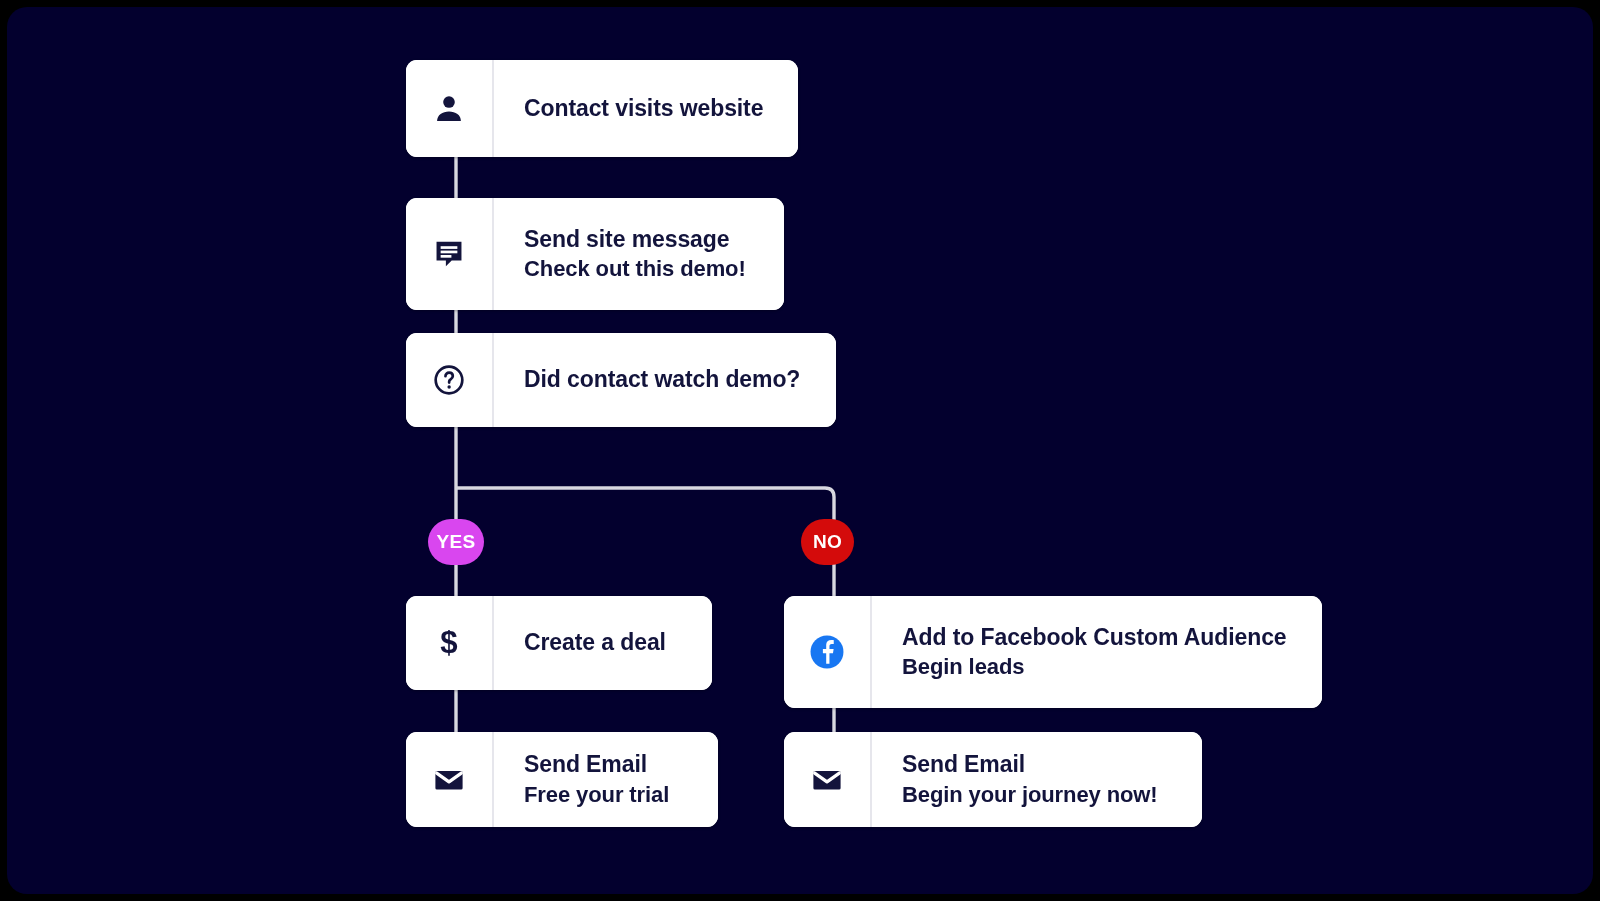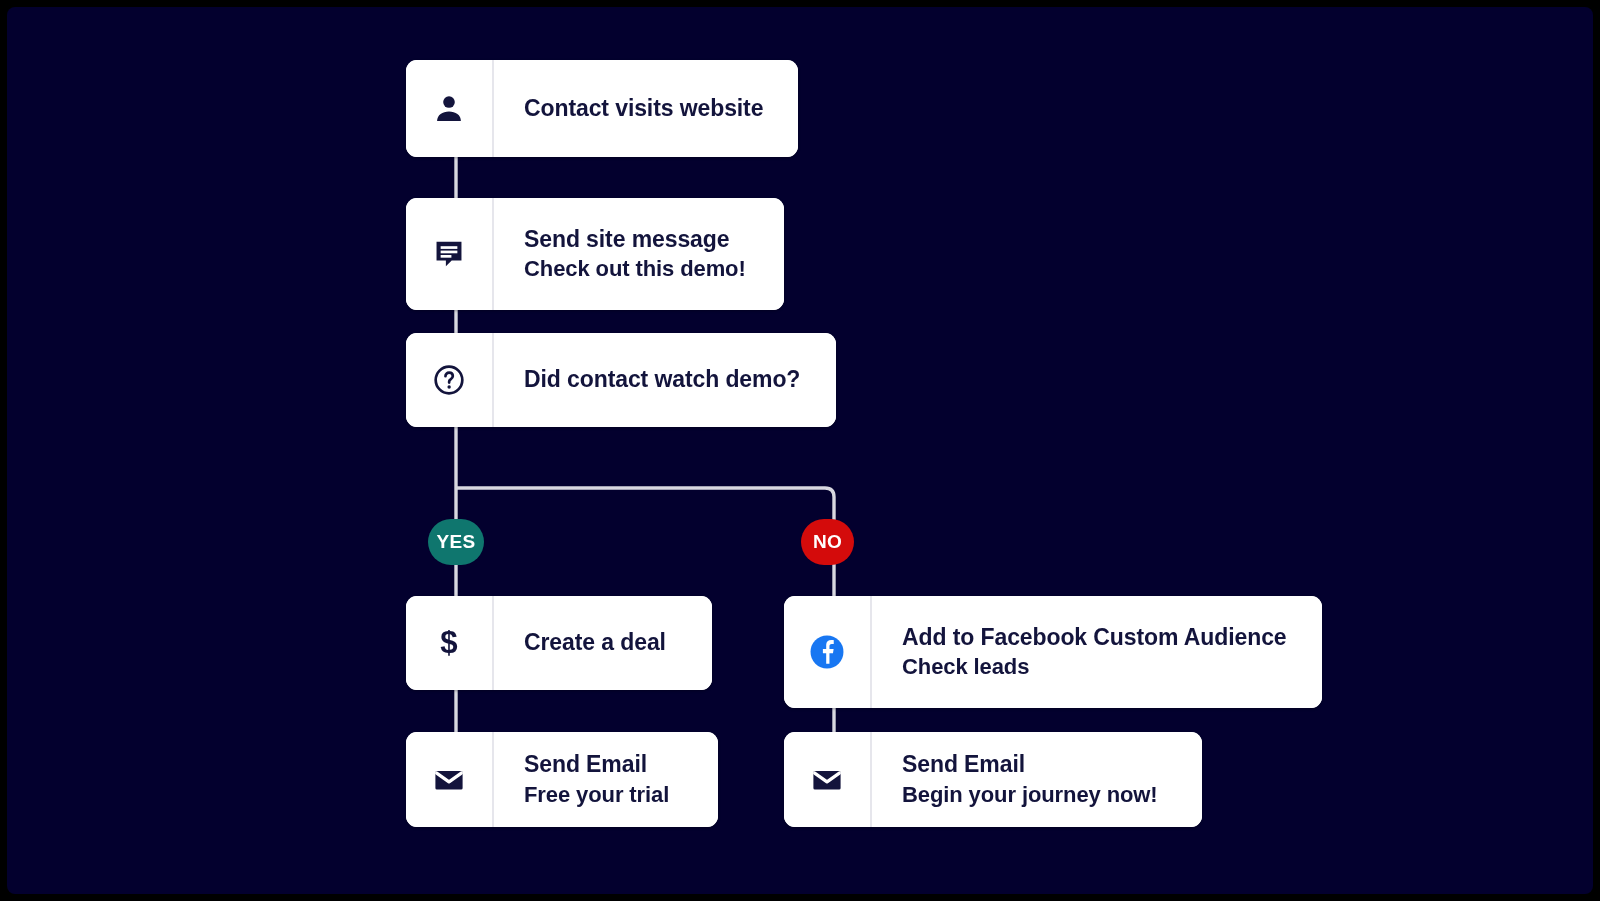--- a/index.html
+++ b/index.html
@@ -20,21 +20,21 @@
     background: #000000;
   }
 
   #board {
     position: absolute;
     left: 7px;
     top: 7px;
     width: 1586px;
     height: 887px;
     background: #03002e;
-    border-radius: 8px;
+    border-radius: 20px;
     overflow: hidden;
   }
 
   
   #wires {
     position: absolute;
     left: 0; top: 0;
     width: 1586px;
     height: 887px;
     pointer-events: none;
@@ -97,21 +97,21 @@
     align-items: center;
     justify-content: center;
     height: 46px;
     border-radius: 23px;
     color: #ffffff;
     font-size: 19px;
     font-weight: 700;
     letter-spacing: 0.3px;
     z-index: 5;
   }
-  .badge-yes { background: #0f766e; width: 56px; }
+  .badge-yes { background: #d946ef; width: 56px; }
   .badge-no  { background: #d40b0b; width: 53px; }
 </style>
 </head>
 <body>
 
 <div id="canvas">
   <div id="board">
 
     <svg id="wires" viewBox="0 0 1586 887" width="1586" height="887" fill="none">
       <g stroke="#d8d8e0" stroke-width="3.4" fill="none" stroke-linecap="butt">
@@ -195,21 +195,21 @@
 
     <div class="card" style="left:777px; top:589px; width:538px; height:112px;">
       <div class="card-icon">
         <svg class="ico" width="38" height="38" viewBox="0 0 24 24">
           <circle cx="12" cy="12" r="10.4" fill="#1877f2"></circle>
           <path d="M13.55 19.4v-6.6h2.22l.42-2.72h-2.64V8.33c0-.74.25-1.4 1.46-1.4h1.25V4.52c-.22-.03-.7-.09-1.6-.09-1.88 0-3.17 1.06-3.17 3.01v2.64H9.4v2.72h2.09v6.6z" fill="#ffffff"></path>
         </svg>
       </div>
       <div class="card-body">
         <div class="card-title">Add to Facebook Custom Audience</div>
-        <div class="card-sub">Check leads</div>
+        <div class="card-sub">Begin leads</div>
       </div>
     </div>
 
     <div class="card" style="left:399px; top:725px; width:312px; height:95px;">
       <div class="card-icon">
         <svg class="ico" width="34" height="34" viewBox="0 0 24 24">
           <rect x="2.4" y="5.6" width="19.2" height="13.1" rx="1.1" fill="#13143c"></rect>
           <path d="M3.3 7.1 L12 13.3 L20.7 7.1" fill="none" stroke="#ffffff" stroke-width="2.3" stroke-linejoin="round" stroke-linecap="round"></path>
         </svg>
       </div>

